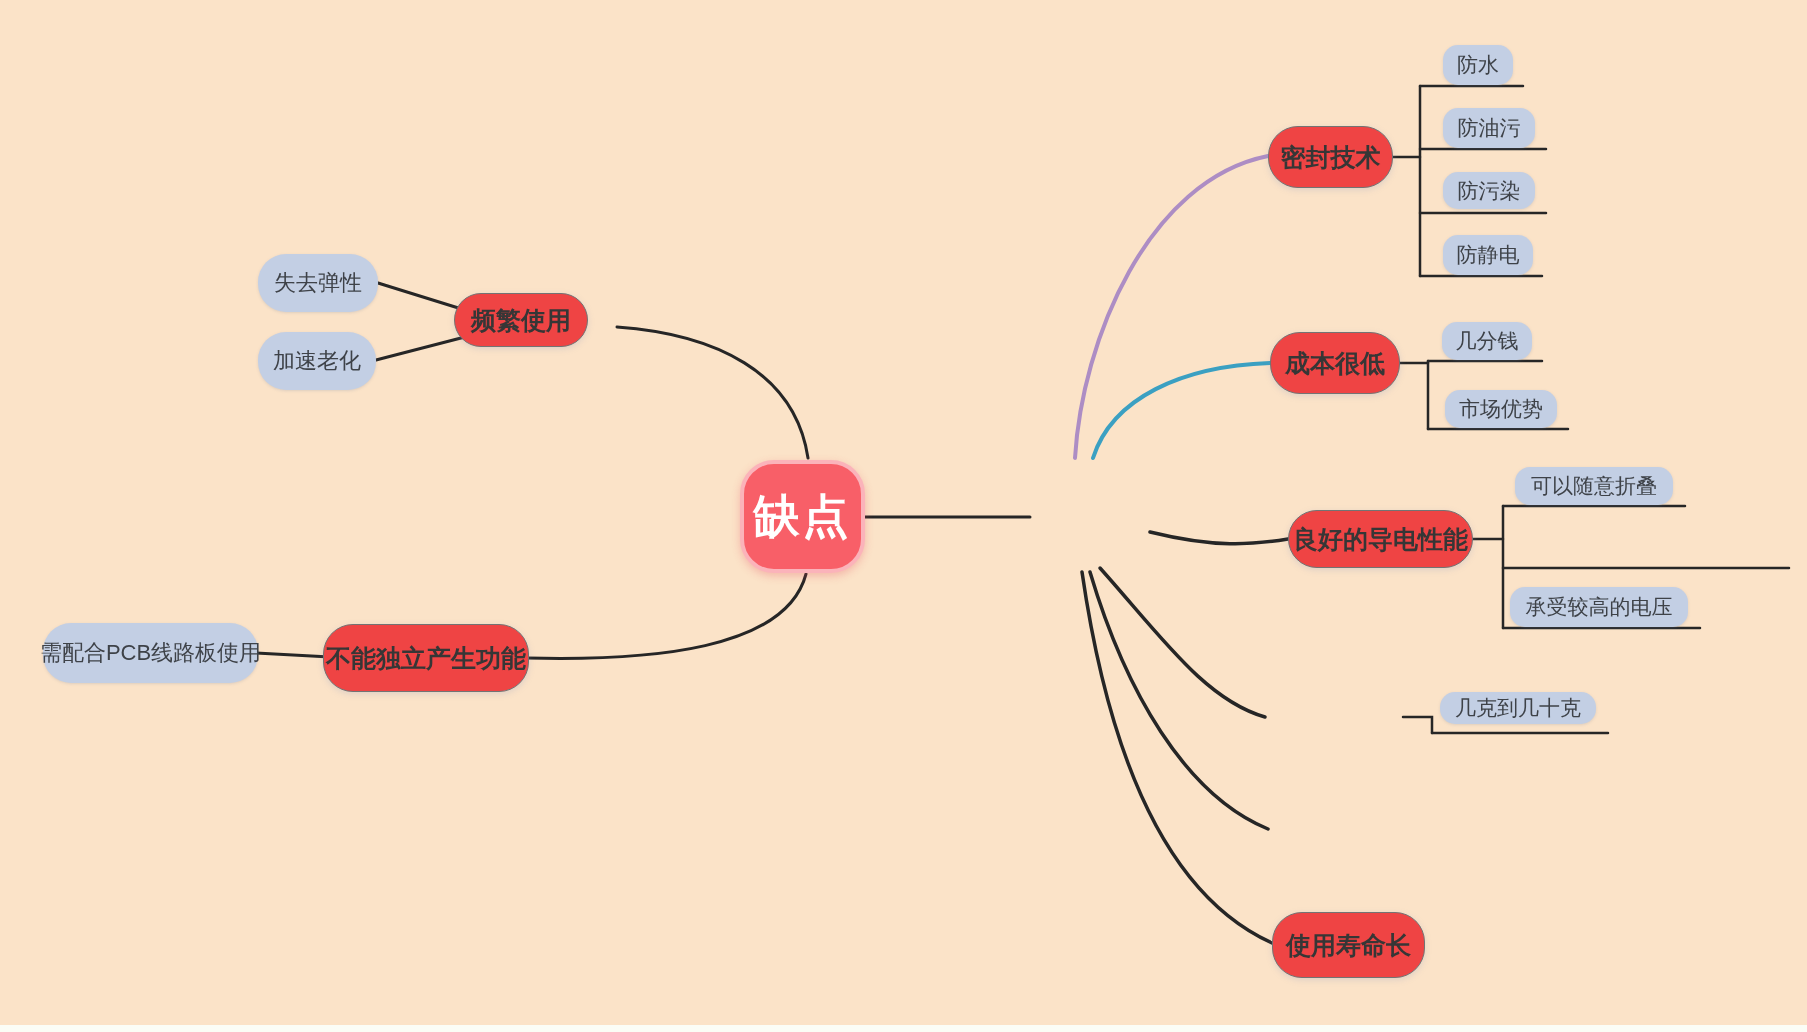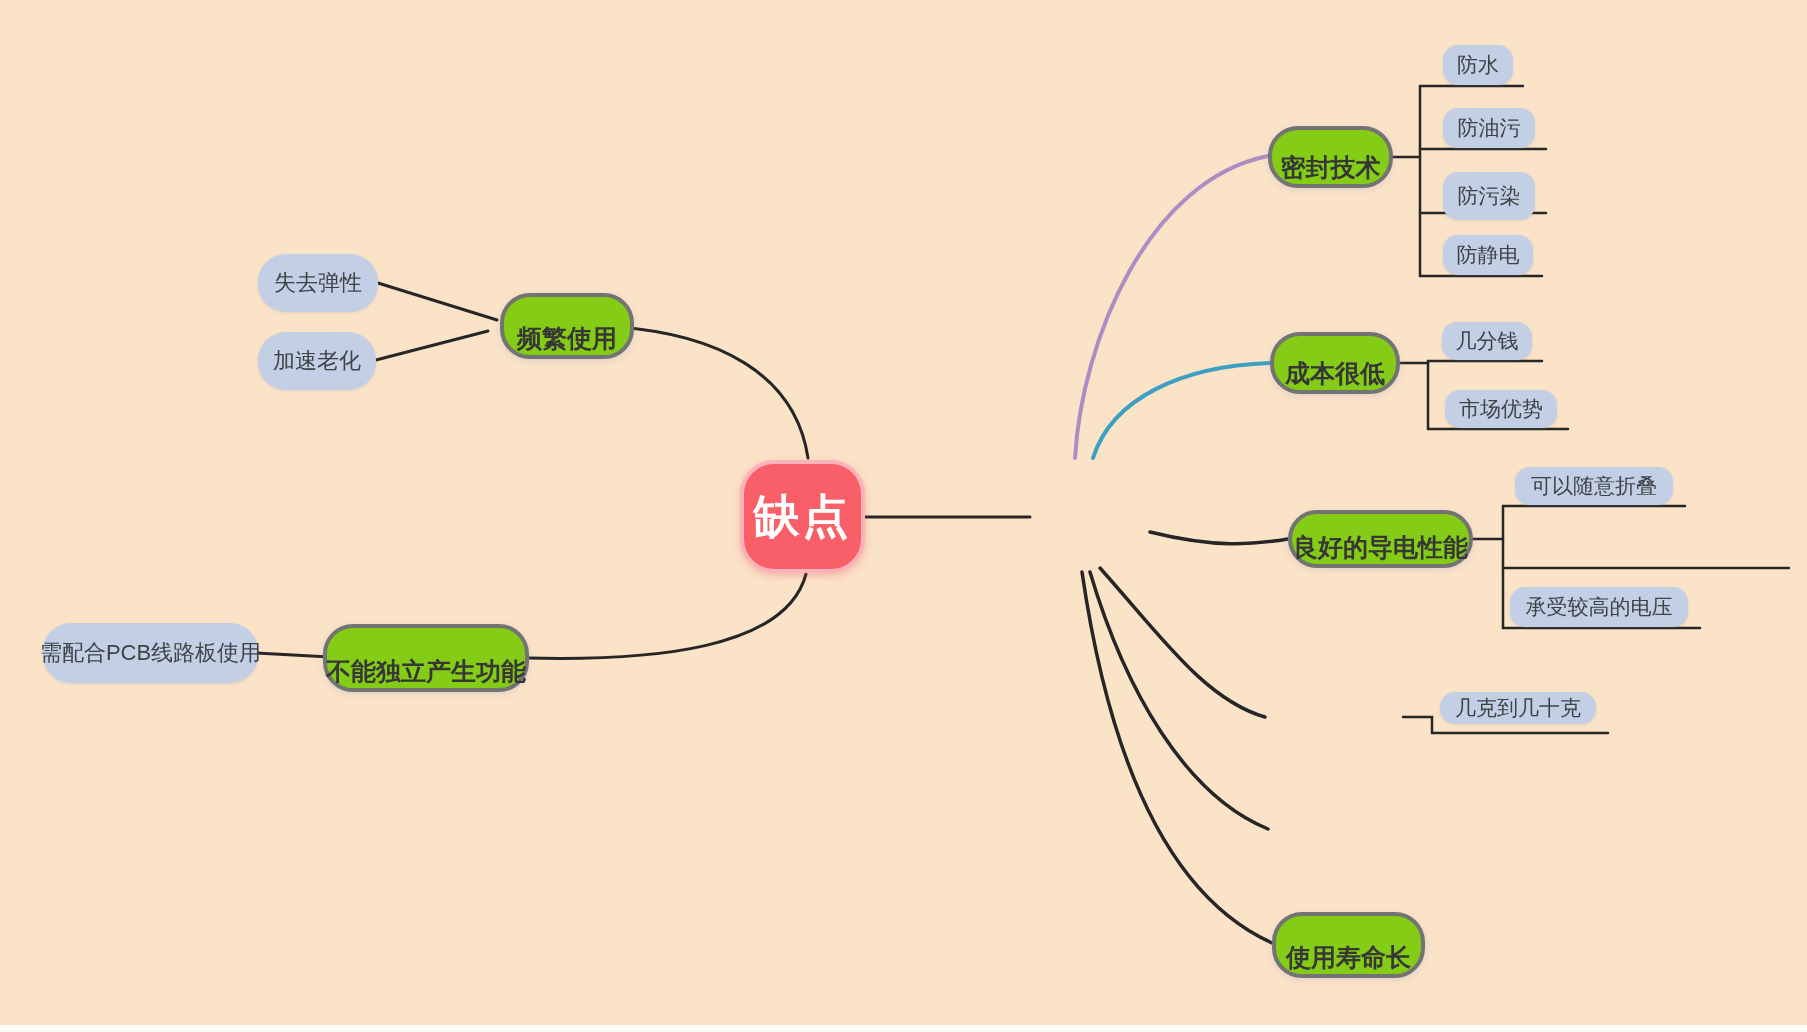--- a/index.html
+++ b/index.html
@@ -16,24 +16,23 @@
     display:flex; align-items:center; justify-content:center;
     white-space:nowrap; box-sizing:border-box;
   }
   .node-root {
     color:#fff; font-weight:700; font-size:46px; letter-spacing:3px;
     border-radius:34px; border:4px solid;
   }
   .node-root.red  { background:#F85F68; border-color:#FBB3BA; box-shadow:0 3px 8px rgba(230,80,95,.30); }
   .node-root.green{ background:#69C388; border-color:#93D8AE; box-shadow:0 3px 8px rgba(70,170,110,.30); }
   .node-primary {
-    background:#84cc16; border:4px solid #737373; border-radius:30px;
+    background:#ef4444; border:1px solid #737373; border-radius:30px;
     font-weight:700; font-size:25px; color:#363636;
     box-shadow:0 2px 6px rgba(140,150,190,.25);
-    align-items:flex-end;
   }
   .node-sub {
     background:#C3CFE4; border-radius:15px;
     font-size:21px; color:#3E4248;
     box-shadow:0 1px 3px rgba(120,130,160,.22);
   }
   .node-sub.lg { border-radius:28px; font-size:22px; }
   #bottom-strip {
     position:absolute; left:0; bottom:0; width:100%; height:7px; z-index:3;
   }
@@ -70,21 +69,21 @@
       <path d="M 1503 506 L 1685 506" fill="none" stroke="#262626" stroke-width="2.5" stroke-linecap="round"></path>
       <path d="M 1503 568 L 1789 568" fill="none" stroke="#262626" stroke-width="2.5" stroke-linecap="round"></path>
       <path d="M 1503 628 L 1700 628" fill="none" stroke="#262626" stroke-width="2.5" stroke-linecap="round"></path>
       <path d="M 1403 717 L 1432 717 L 1432 733" fill="none" stroke="#262626" stroke-width="2.5" stroke-linecap="round"></path>
       <path d="M 1432 733 L 1608 733" fill="none" stroke="#262626" stroke-width="2.5" stroke-linecap="round"></path>
     </svg>
   <div id="nodes">
       <div class="node node-root red" style="left: 740px; top: 460px; width: 125px; height: 113px;">
         <span>缺点</span>
       </div>
-      <div class="node node-primary" style="left: 500px; top: 293px; width: 134px; height: 66px;">
+      <div class="node node-primary" style="left: 454px; top: 293px; width: 134px; height: 54px;">
         <span>频繁使用</span>
       </div>
       <div class="node node-primary" style="left: 323px; top: 624px; width: 206px; height: 68px;">
         <span>不能独立产生功能</span>
       </div>
       <div class="node node-primary" style="left: 1268px; top: 126px; width: 125px; height: 62px;">
         <span>密封技术</span>
       </div>
       <div class="node node-primary" style="left: 1270px; top: 332px; width: 130px; height: 62px;">
         <span>成本很低</span>
@@ -103,21 +102,21 @@
       </div>
       <div class="node node-sub lg" style="left: 43px; top: 623px; width: 215px; height: 60px;">
         <span>需配合PCB线路板使用</span>
       </div>
       <div class="node node-sub" style="left: 1443px; top: 45px; width: 70px; height: 40px;">
         <span>防水</span>
       </div>
       <div class="node node-sub" style="left: 1443px; top: 108px; width: 92px; height: 40px;">
         <span>防油污</span>
       </div>
-      <div class="node node-sub" style="left: 1443px; top: 172px; width: 92px; height: 48px;">
+      <div class="node node-sub" style="left: 1443px; top: 172px; width: 92px; height: 37px;">
         <span>防污染</span>
       </div>
       <div class="node node-sub" style="left: 1443px; top: 235px; width: 90px; height: 40px;">
         <span>防静电</span>
       </div>
       <div class="node node-sub" style="left: 1442px; top: 322px; width: 90px; height: 38px;">
         <span>几分钱</span>
       </div>
       <div class="node node-sub" style="left: 1445px; top: 390px; width: 112px; height: 38px;">
         <span>市场优势</span>

